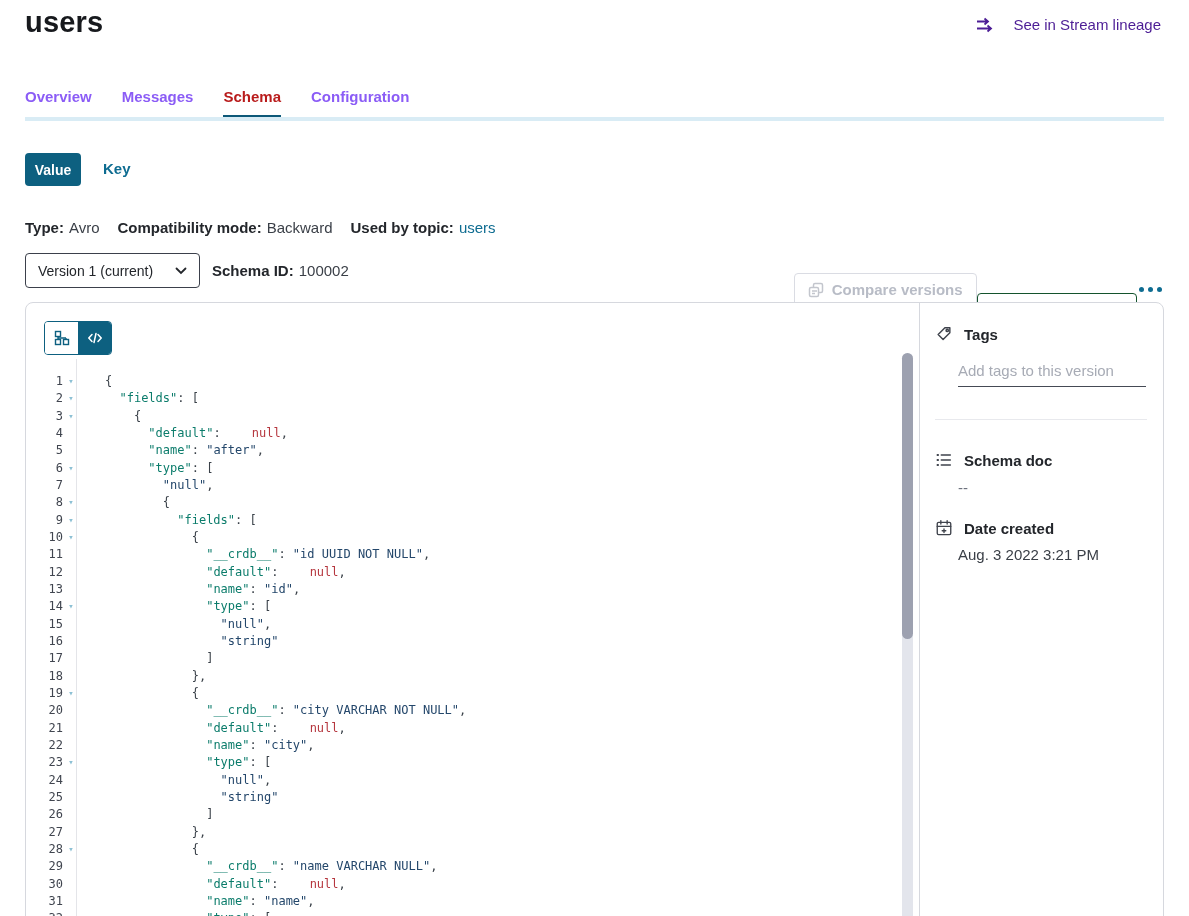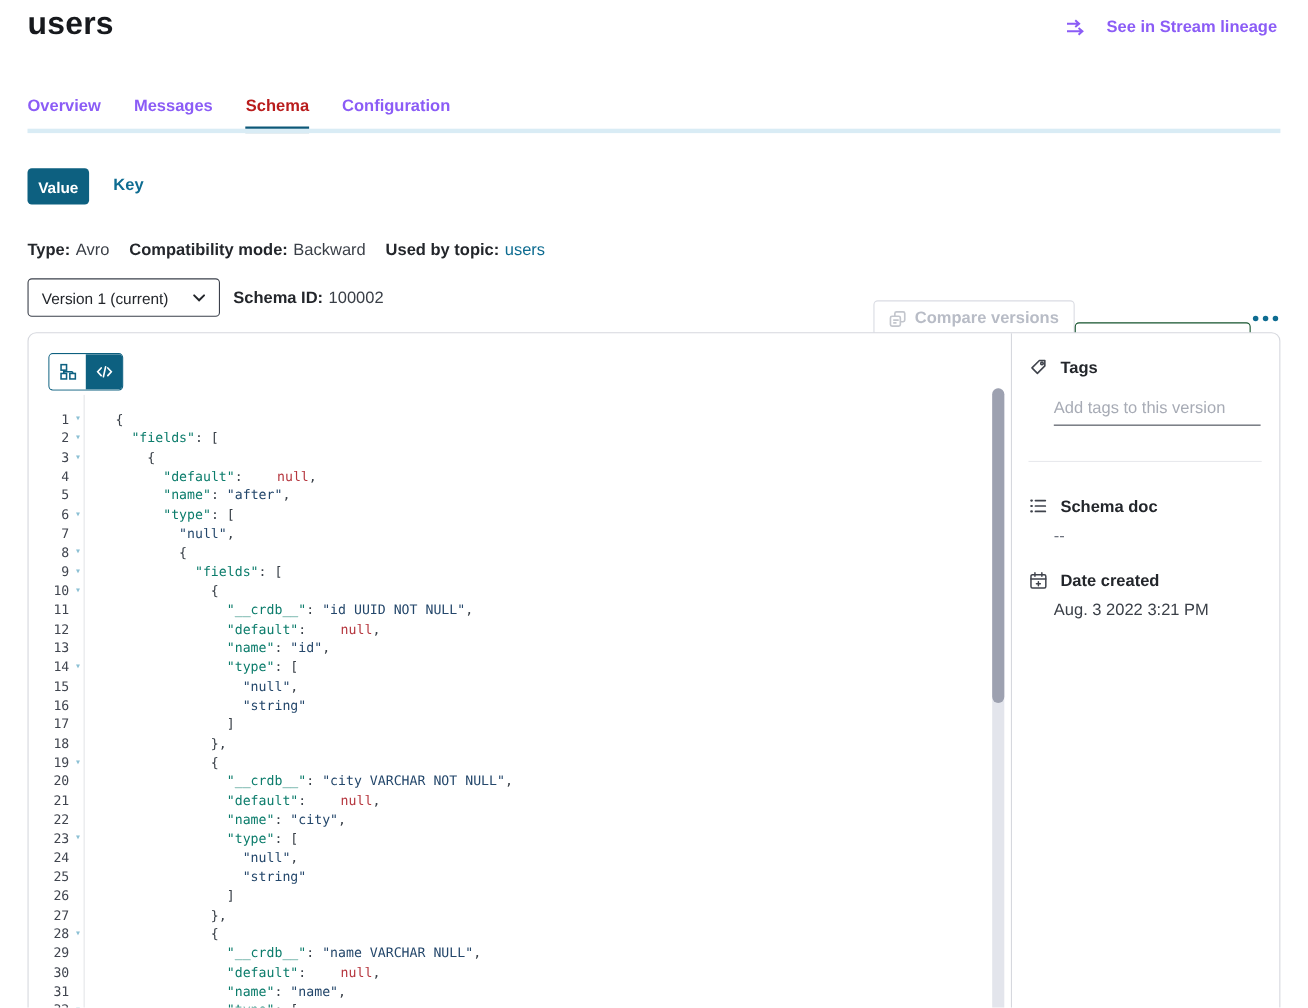--- a/index.html
+++ b/index.html
@@ -7,21 +7,21 @@
   body {
     position:relative; overflow:hidden; background:#ffffff;
     font-family:"Liberation Sans", sans-serif; color:#3a3f47;
   }
   .abs { position:absolute; }
 
   
   .page-title { left:25px; top:6px; font-size:29px; font-weight:700; color:#17191d; letter-spacing:.2px; }
   .lineage-link {
     right:28px; top:16px; display:flex; align-items:center; gap:20px;
-    color:#8b5cf6; font-size:15px; font-weight:700; cursor:pointer;
+    color:#4c1d95; font-size:15px; font-weight:400; cursor:pointer;
   }
 
   
   .tabs { left:25px; top:88px; display:flex; gap:30px; }
   .tab { position:relative; font-size:15px; font-weight:700; color:#8b5cf6; height:18px; line-height:18px; cursor:pointer; }
   .tab.active { color:#b91c1c; }
   .tab.active::after {
     content:""; position:absolute; left:0; right:0; top:27px; height:6px; background:#0d5878;
   }
   .tab-track { left:25px; width:1139px; top:117px; height:4px; background:#d9ecf5; }

